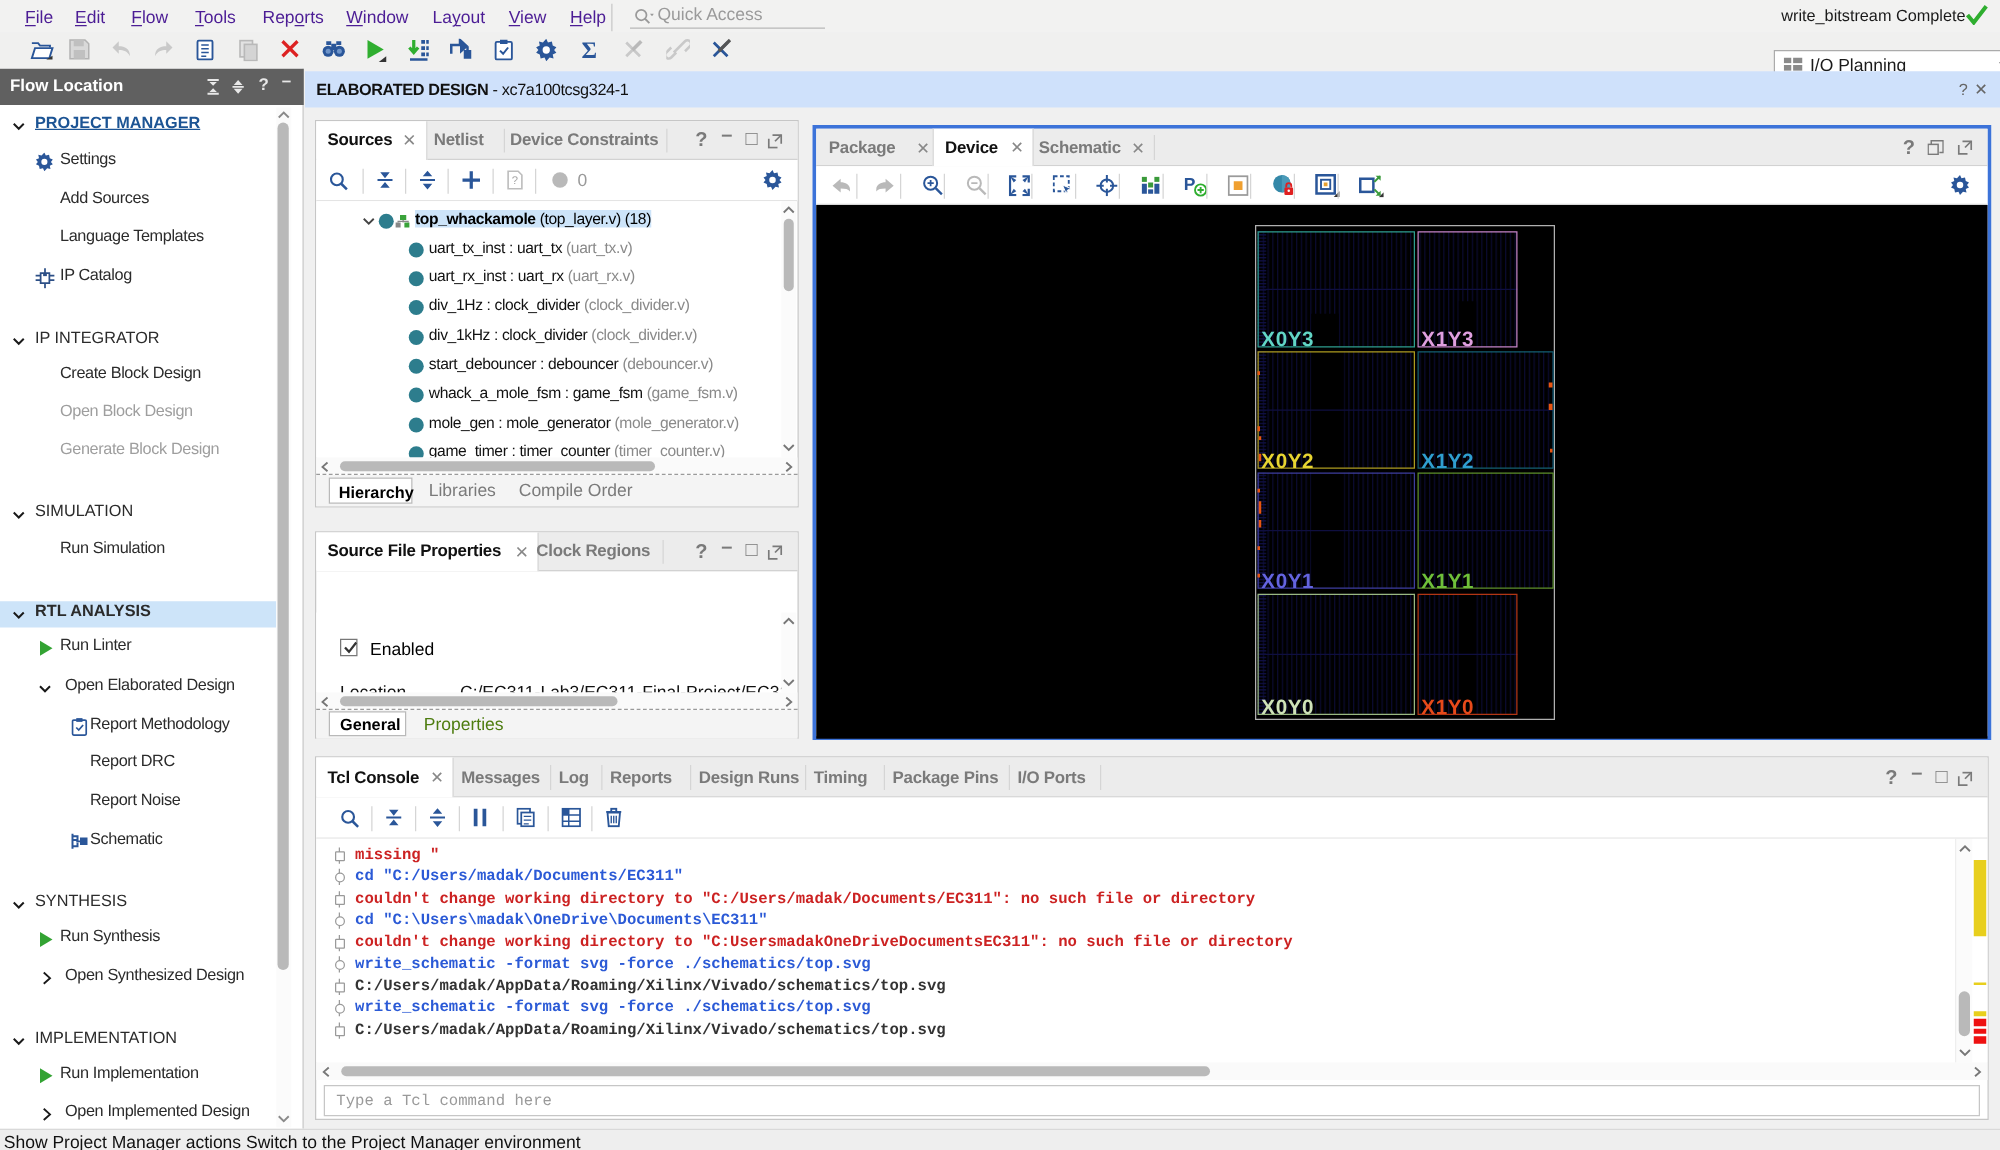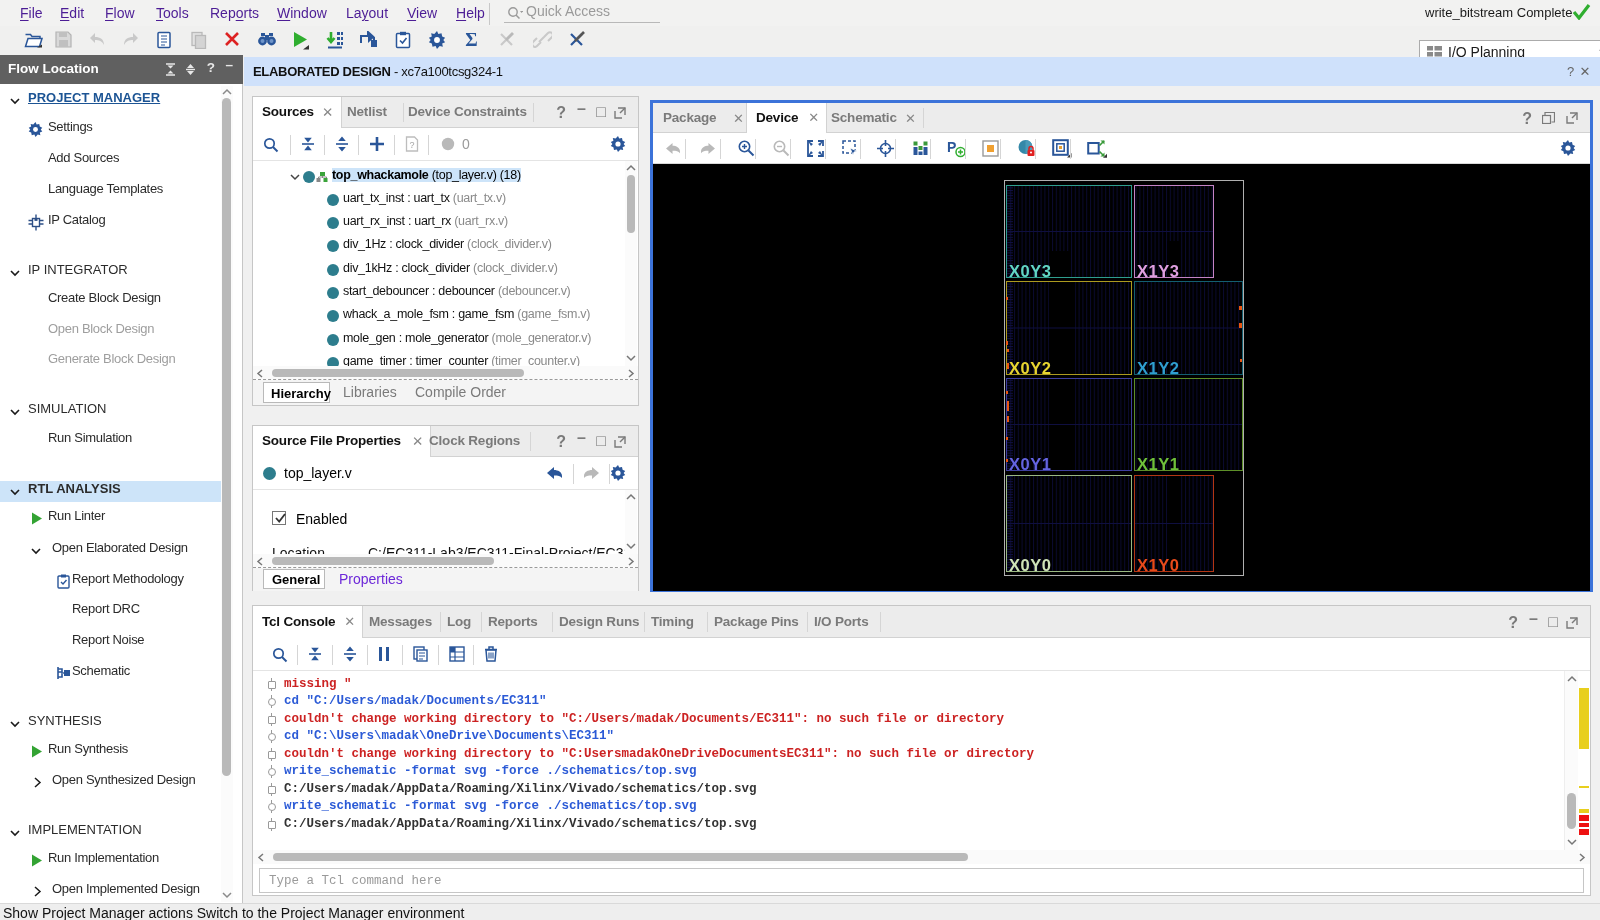--- a/index.html
+++ b/index.html
@@ -462,36 +462,20 @@
       <span class="tab" style="left:176px;top:7px;white-space:nowrap;">Clock Regions</span>
       <div class="vsep" style="left:277px;top:6px;height:19px;"></div>
       <span style="position:absolute;top:7px;right:72px;color:#7a7a7a;font-weight:bold;">?</span>
       <span style="position:absolute;top:3px;right:52px;color:#7a7a7a;font-weight:bold;">–</span>
       <span style="position:absolute;top:6px;right:32px;color:#7a7a7a;">□</span>
       <svg style="position:absolute;top:10px;right:12px" width="12" height="12" viewBox="0 0 12 12">
           <path d="M1 4v7h7M4 1h7v7" fill="none" stroke="#7a7a7a" stroke-width="1.4"></path>
           <path d="M6 6l5-5" stroke="#7a7a7a" stroke-width="1.4"></path>
         </svg>
     </div>
-    <div style="position:absolute;top:31px;left:0;width:385px;height:33px;background:#fff;border-bottom:1px solid #e4e4e4;font-size:14px;">
-      <span style="position:absolute;left:10px;top:10px;width:13px;height:13px;background:#2d7d8d;border-radius:50%;"></span>
-      <span style="position:absolute;left:31px;top:8px;">top_layer.v</span>
-      <svg style="position:absolute;left:293px;top:9px" width="17" height="14" viewBox="0 0 17 14">
-          <path d="M8 1L1 7l7 6V9.5c4 0 6.5.5 8 2.5V10c0-4-4-6-8-6z" fill="#2a5699"></path>
-        </svg>
-      <div class="vsep" style="left:320px;top:7px;height:20px;"></div>
-      <svg style="position:absolute;left:330px;top:9px" width="17" height="14" viewBox="0 0 17 14">
-          <path d="M9 1l7 6-7 6V9.5c-4 0-6.5.5-8 2.5V10c0-4 4-6 8-6z" fill="#b9b9b9"></path>
-        </svg>
-      <div class="vsep" style="left:356px;top:7px;height:20px;"></div>
-      <svg style="position:absolute;right:12px;top:8px" width="16" height="16" viewBox="0 0 16 16">
-          <path fill="#2a5699" d="M8 0l1.2 2.6 2.8-.6.6 2.8L15.2 6 13.6 8l1.6 2-2.6 1.2.6 2.8-2.8-.6L8 16l-1.2-2.6-2.8.6-.6-2.8L.8 10 2.4 8 .8 6l2.6-1.2-.6-2.8 2.8.6z"></path>
-          <circle cx="8" cy="8" r="2.6" fill="#fff"></circle>
-        </svg>
-    </div>
     <div style="position:absolute;top:64px;left:0;width:373px;height:64px;background:#fff;overflow:hidden;font-size:14px;">
       <span style="position:absolute;left:19px;top:21px;width:14px;height:14px;border:1.5px solid #777;background:#fff;"></span>
       <svg style="position:absolute;left:21px;top:22px" width="13" height="13" viewBox="0 0 13 13">
           <path d="M2 6l3.2 3.5L11 2" stroke="#333" stroke-width="1.8" fill="none"></path>
         </svg>
       <span style="position:absolute;left:43px;top:21px;">Enabled</span>
       <span style="position:absolute;left:19px;top:55px;color:#111;">Location</span>
       <span style="position:absolute;left:115px;top:55px;color:#111;white-space:nowrap;">C:/EC311-Lab3/EC311-Final-Project/EC311-Fi</span>
     </div>
     <div style="position:absolute;top:64px;right:1px;width:12px;height:64px;background:#fbfbfb;">
@@ -509,21 +493,21 @@
       <div class="graythumb" style="position:absolute;left:19px;top:2.5px;width:222px;height:8px;"></div>
       <svg style="position:absolute;right:3px;top:3px" width="8" height="9" viewBox="0 0 8 9">
           <path d="M2 1l4 3.5L2 8" stroke="#777" stroke-width="1.5" fill="none"></path>
         </svg>
     </div>
     <div style="position:absolute;top:141px;left:0;width:385px;height:0;border-top:1px dashed #9a9a9a;"></div>
     <div style="position:absolute;top:142px;left:0;width:385px;height:23px;background:#f4f4f4;font-size:14px;">
       <div style="position:absolute;left:10px;top:1px;width:62px;height:20px;background:#fff;border:1px solid #b9b9b9;">
           <b style="position:absolute;left:8px;top:2px;font-size:13px;">General</b>
         </div>
-      <span style="position:absolute;left:86px;top:3px;color:#6d28d9;">Properties</span>
+      <span style="position:absolute;left:86px;top:3px;color:#4d7c0f;">Properties</span>
     </div>
   </div>
   <div id="device" style="position:absolute;left:650px;top:100px;width:943px;height:492px;background:#fff;border:3px solid #3c73d9;">
     <div class="tabbar" style="height:30px;background:#ececec;">
       <span class="tab" style="left:10px;top:7px;">Package</span>
       <span style="position:absolute;left:80px;top:8px;color:#888;font-size:13px;">✕</span>
       <div class="tab active" style="left:93px;width:81px;border-left:1px solid #d2d2d2;">
           <span style="position:absolute;left:9px;top:7px;">Device</span>
           <span style="position:absolute;right:7px;top:7px;color:#888;font-weight:normal;font-size:13px;">✕</span>
         </div>

